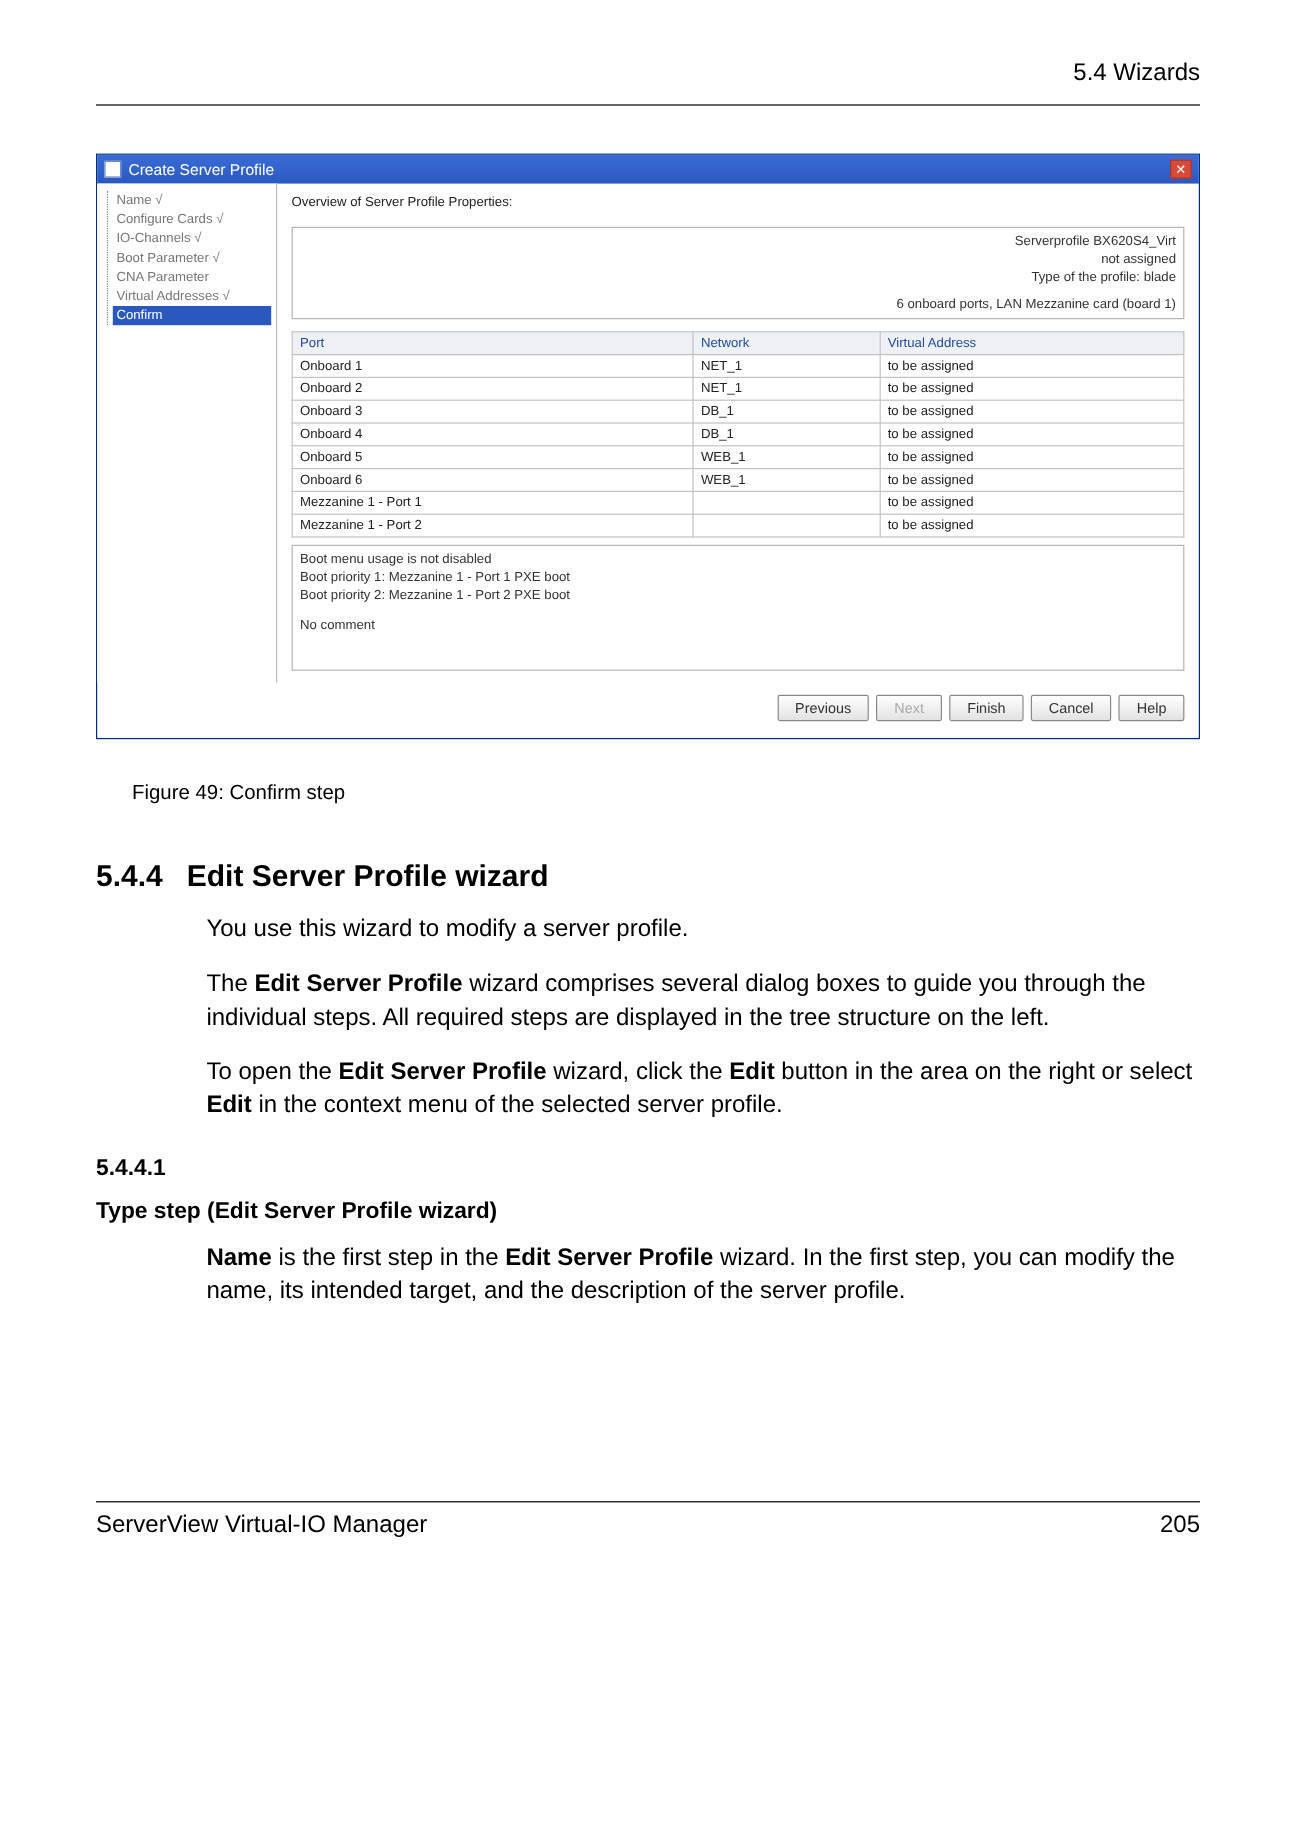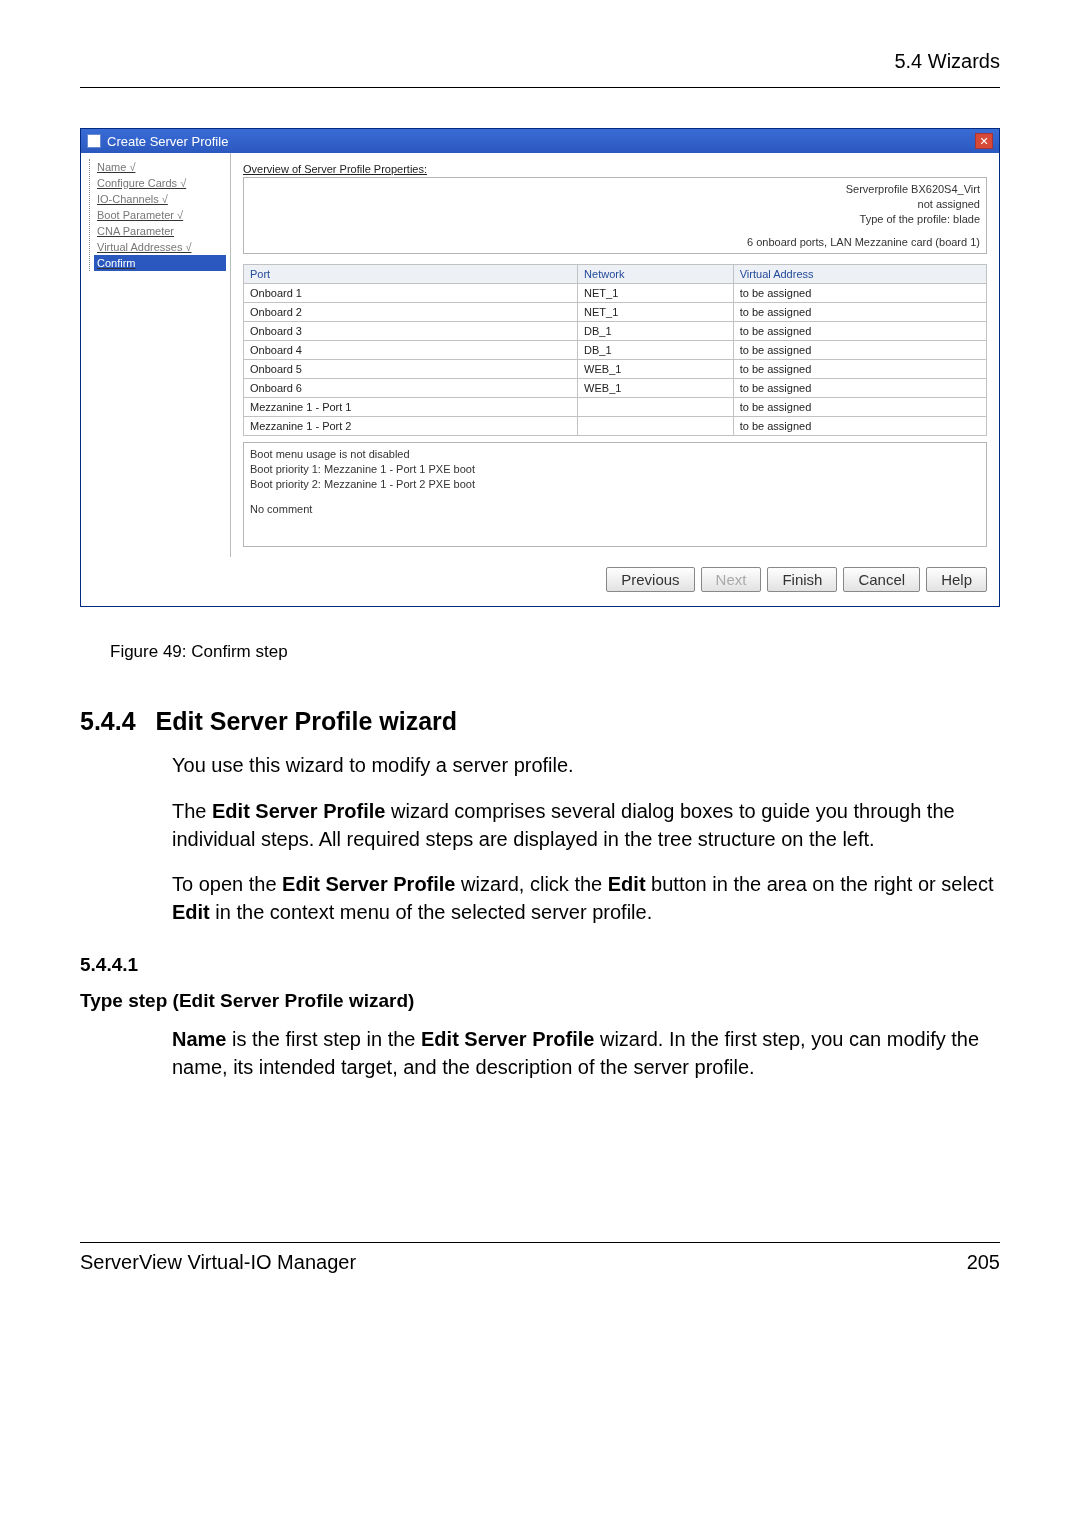--- a/index.html
+++ b/index.html
@@ -48,39 +48,38 @@
   .dialog-body {
     display: flex;
     font-size: 11px;
     color: #333;
   }
   .dialog-tree {
     width: 150px;
     border-right: 1px solid #bbb;
     padding: 6px 4px 6px 2px;
     background:#fff;
-    text-decoration:underline;
   }
   .tree-items { position:relative; border-left:1px dotted #888; margin-left:6px; padding-left:4px;}
   .tree-item {
     color:#777;
     padding: 2px 3px;
     white-space: nowrap;
   }
   .tree-item.active {
     background:#2a58bf;
     color:#fff;
   }
   .dialog-main {
     flex:1;
     padding: 10px 12px 6px 12px;
     display:flex;
     flex-direction:column;
   }
-  .dialog-main .overview-label { margin-bottom: 2px; color:#222;text-decoration:underline;}
+  .dialog-main .overview-label { margin-bottom: 14px; color:#222;}
   .summary-box {
     border:1px solid #b5b5b5;
     padding: 4px 6px;
     margin-bottom: 10px;
   }
   .summary-box div { line-height: 1.35; text-align: right;}
   .ports-table {
     width:100%;
     border-collapse: collapse;
     font-size: 11px;
@@ -108,21 +107,21 @@
   .boot-box div { line-height:1.35; }
 
   .dialog-footer {
     display:flex;
     justify-content:flex-end;
     gap:6px;
     padding: 10px 12px 14px 12px;
     border-top: none;
   }
   .dlg-btn {
-    font-size: 15px;
+    font-size: 12px;
     padding: 3px 14px;
     border:1px solid #888;
     background: linear-gradient(#fefefe, #e2e2e2);
     color:#333;
     cursor:pointer;
     border-radius: 2px;
   }
   .dlg-btn.disabled { color:#aaa; cursor:default;}
 
   .figure-caption {

